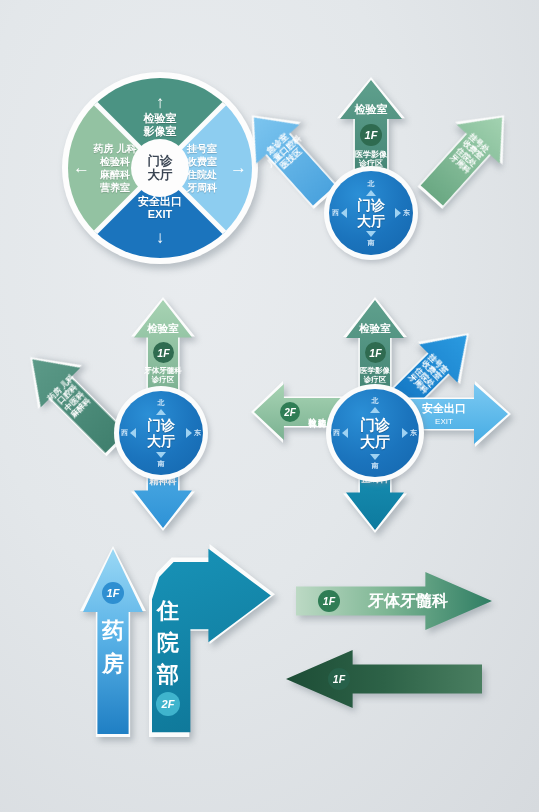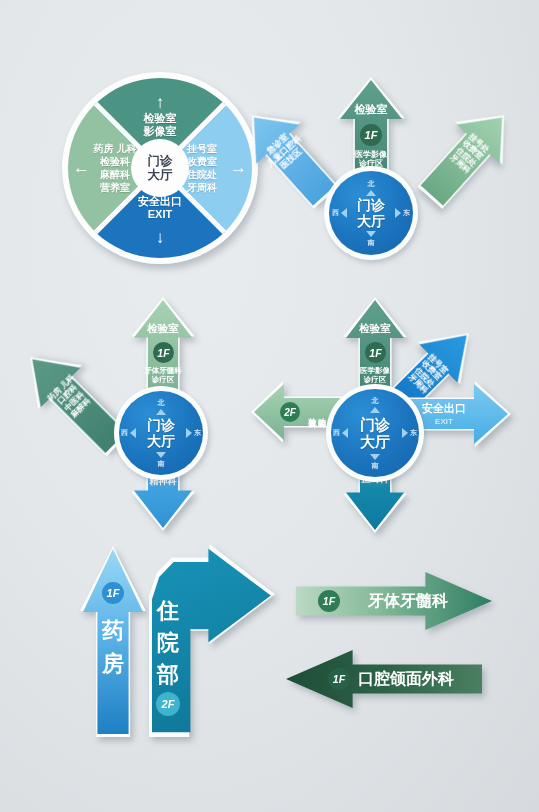--- a/index.html
+++ b/index.html
@@ -348,16 +348,15 @@
       </div>
     <div class="badge" style="position:absolute;left:22px;top:50%;margin-top:-11px;width:22px;height:22px;background:#2f7d55;font-size:10.5px;">1F</div>
     <div class="lbl" style="position:absolute;left:52px;top:50%;transform:translateY(-50%);font-size:16px;text-align:left;margin-left:20px;">牙体牙髓科</div>
   </div>
 
   <div class="arrwrap shadow" style="left:286px;top:650px;width:196px;height:58px;">
     <div class="arr left" style="position:absolute;inset:0;">
         <div class="body" style="background:linear-gradient(90deg,#1d4d36 0%,#2d6247 50%,#4a7f61 100%);"></div>
       </div>
     <div class="badge" style="position:absolute;left:42px;top:50%;margin-top:-11px;width:22px;height:22px;background:#27614a;font-size:10.5px;">1F</div>
-    <div class="lbl" style="position:absolute;left:72px;top:50%;transform:translateY(-50%);font-size:16px;text-align:left;">口腔颌面外科</div>
   </div>
 
 </div>
 
 </body></html>

